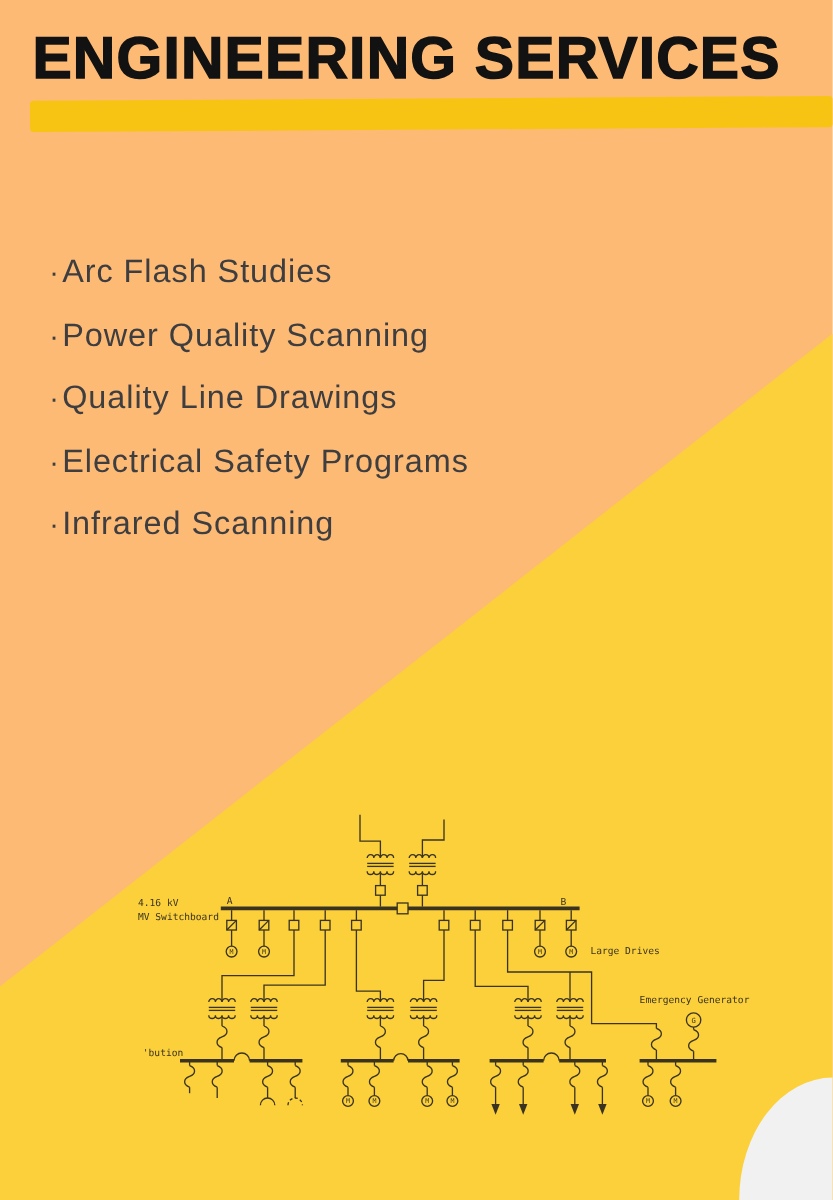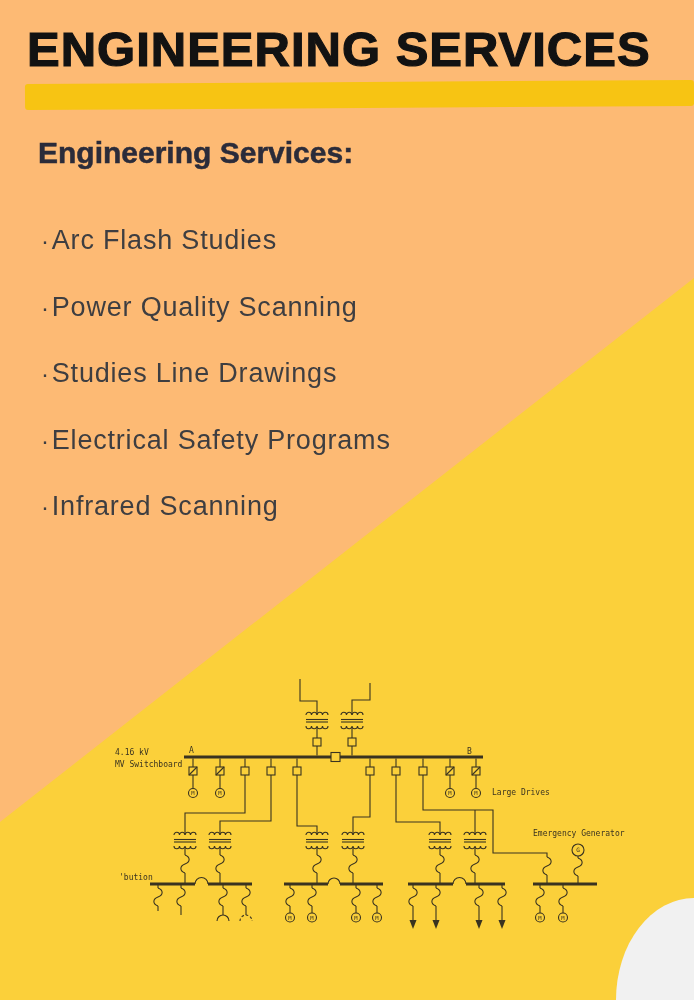--- a/index.html
+++ b/index.html
@@ -50,21 +50,20 @@
     left:41px;top:211px;
     margin:0;padding:0;
     list-style:none;
   }
   .services-list li{
     height:52.6px;
     font-size:27px;
     letter-spacing:0.8px;
     color:#3E3E41;
     white-space:nowrap;
-    margin-top:14px;
   }
   .services-list .dot{
     font-size:24px;
     margin-right:2px;
   }
   .diagram{
     position:absolute;inset:0;
     width:694px;height:1000px;
   }
   .diagram text{
@@ -87,26 +86,25 @@
 </head>
 <body>
 
 <div class="page">
 
   <div class="wedge"></div>
 
   <div class="title-bar"></div>
   <h1 class="main-title">ENGINEERING SERVICES</h1>
 
-  <h2 class="section-heading">Engineering Services:</h2>
 
   <ul class="services-list">
     <li><span class="dot">·</span><span>Arc Flash Studies</span></li>
     <li><span class="dot">·</span><span>Power Quality Scanning</span></li>
-    <li><span class="dot">·</span><span>Studies Line Drawings</span></li>
+    <li><span class="dot">·</span><span>Quality Line Drawings</span></li>
     <li><span class="dot">·</span><span>Electrical Safety Programs</span></li>
     <li><span class="dot">·</span><span>Infrared Scanning</span></li>
   </ul>
 
   <svg class="diagram" viewBox="0 0 694 1000">
     <defs>
       <path id="sq" d="M0,0 c5.5,2 5.5,7 0,9 c-5.5,2 -5.5,7 0,9"></path>
       <g id="xf">
         <path d="M-11,2 a2.75,2.75 0 0 1 5.5,0 a2.75,2.75 0 0 1 5.5,0 a2.75,2.75 0 0 1 5.5,0 a2.75,2.75 0 0 1 5.5,0"></path>
         <line x1="-11" y1="6.5" x2="11" y2="6.5"></line>

